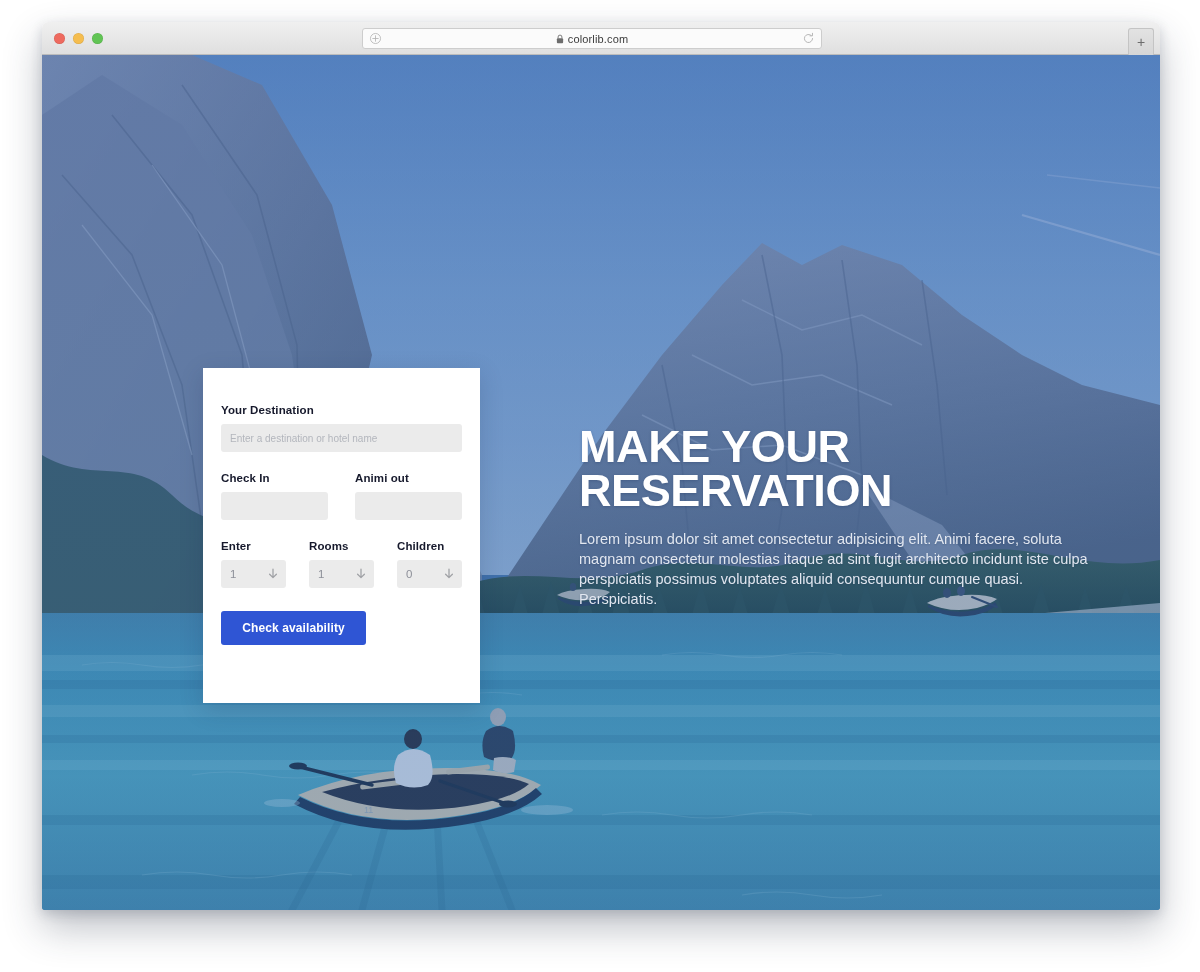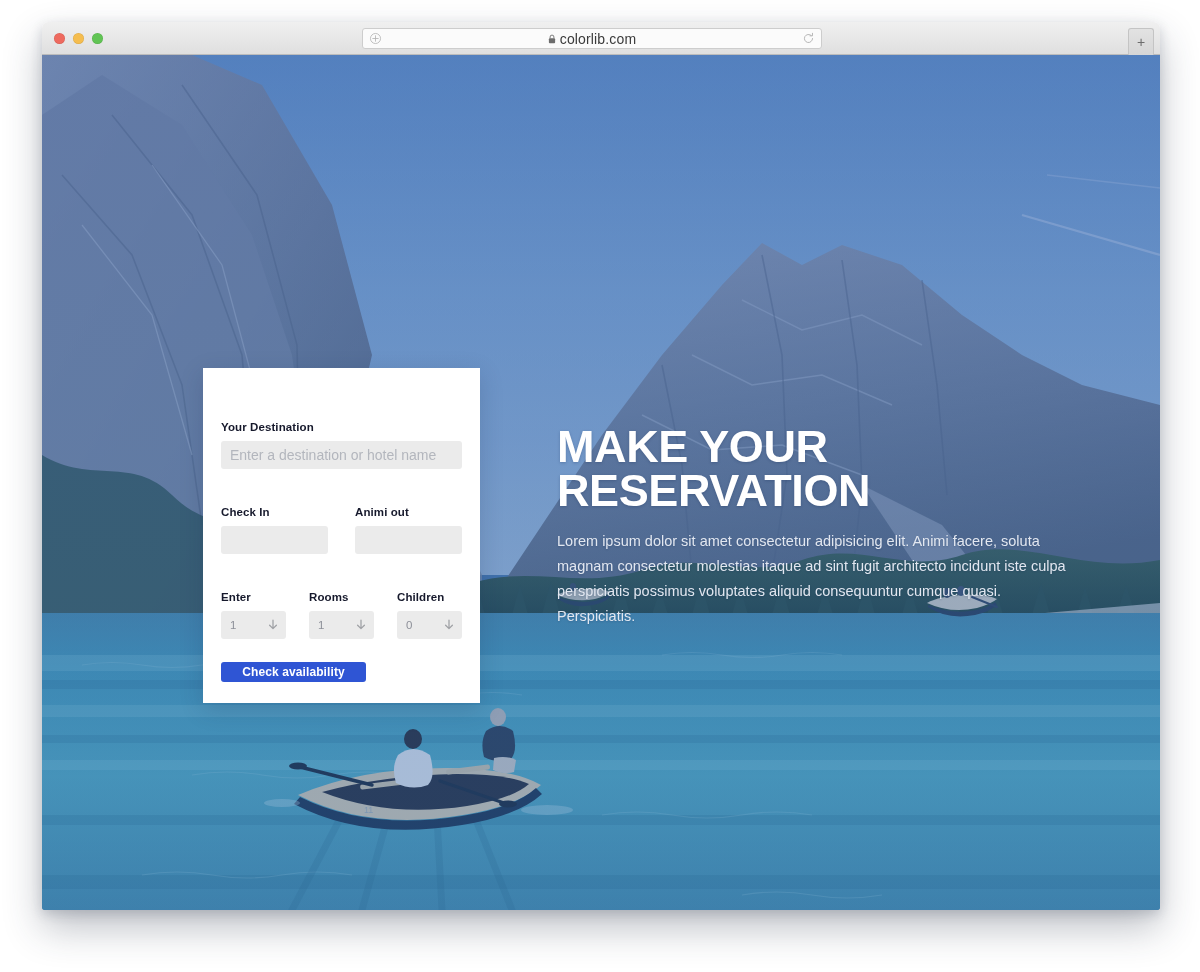--- a/index.html
+++ b/index.html
@@ -69,21 +69,21 @@
     width: 13px; height: 13px;
     flex: 0 0 13px;
     opacity: .55;
   }
   .url-center {
     flex: 1 1 auto;
     display: flex;
     align-items: center;
     justify-content: center;
     gap: 4px;
-    font-size: 14px;
+    font-size: 11px;
     color: #3b3b3b;
     letter-spacing: .15px;
   }
   .lock-icon { width: 8px; height: 10px; display: block; opacity: .8; }
 
   .newtab-btn {
     position: absolute;
     right: 6px;
     top: 6px;
     width: 26px;
@@ -125,38 +125,38 @@
     background: linear-gradient(180deg,
         rgba(45,85,170,0.42) 0%,
         rgba(42,88,168,0.40) 45%,
         rgba(38,92,160,0.34) 100%);
     pointer-events: none;
   }
 
   
   .hero-copy {
     position: absolute;
-    left: 515px;
+    left: 537px;
     top: 370px;
     width: 515px;
   }
   .hero-title {
     color: #ffffff;
     font-size: 45px;
     line-height: 44px;
     font-weight: 700;
     letter-spacing: -0.4px;
     text-transform: uppercase;
     text-shadow: 0 1px 3px rgba(20,40,80,0.25);
   }
   .hero-sub {
     margin-top: 16px;
     color: #e2e7f0;
     font-size: 14.5px;
-    line-height: 25px;
+    line-height: 20px;
     font-weight: 400;
     text-shadow: 0 1px 2px rgba(20,40,80,0.22);
   }
 
   
   .booking-card {
     position: absolute;
     left: 161px;
     top: 313px;
     width: 277px;
@@ -165,30 +165,29 @@
     box-shadow: 0 6px 22px rgba(20,40,80,0.18);
     padding: 36px 18px 0 18px;
   }
   .field-label {
     font-size: 11.5px;
     font-weight: 700;
     color: #16192c;
     letter-spacing: .1px;
     margin-bottom: 8px;
     display: block;
-    margin-top: 17px;
   }
   .text-input {
     width: 100%;
     height: 28px;
     background: #ebebeb;
     border: none;
     border-radius: 3px;
     font-family: "Liberation Sans", sans-serif;
-    font-size: 14px;
+    font-size: 10px;
     color: #555a66;
     padding: 0 9px;
     outline: none;
     display: block;
   }
   .text-input::placeholder { color: #b3b6bd; }
 
   .row {
     display: flex;
     margin-top: 20px;
@@ -229,21 +228,21 @@
     top: 8px;
     width: 10px;
     height: 12px;
     opacity: .42;
   }
 
   .cta {
     display: block;
     margin-top: 23px;
     width: 145px;
-    height: 20px;
+    height: 34px;
     background: #2f55d4;
     color: #ffffff;
     border: none;
     border-radius: 3px;
     font-family: "Liberation Sans", sans-serif;
     font-size: 12px;
     font-weight: 700;
     letter-spacing: .1px;
     cursor: pointer;
   }

